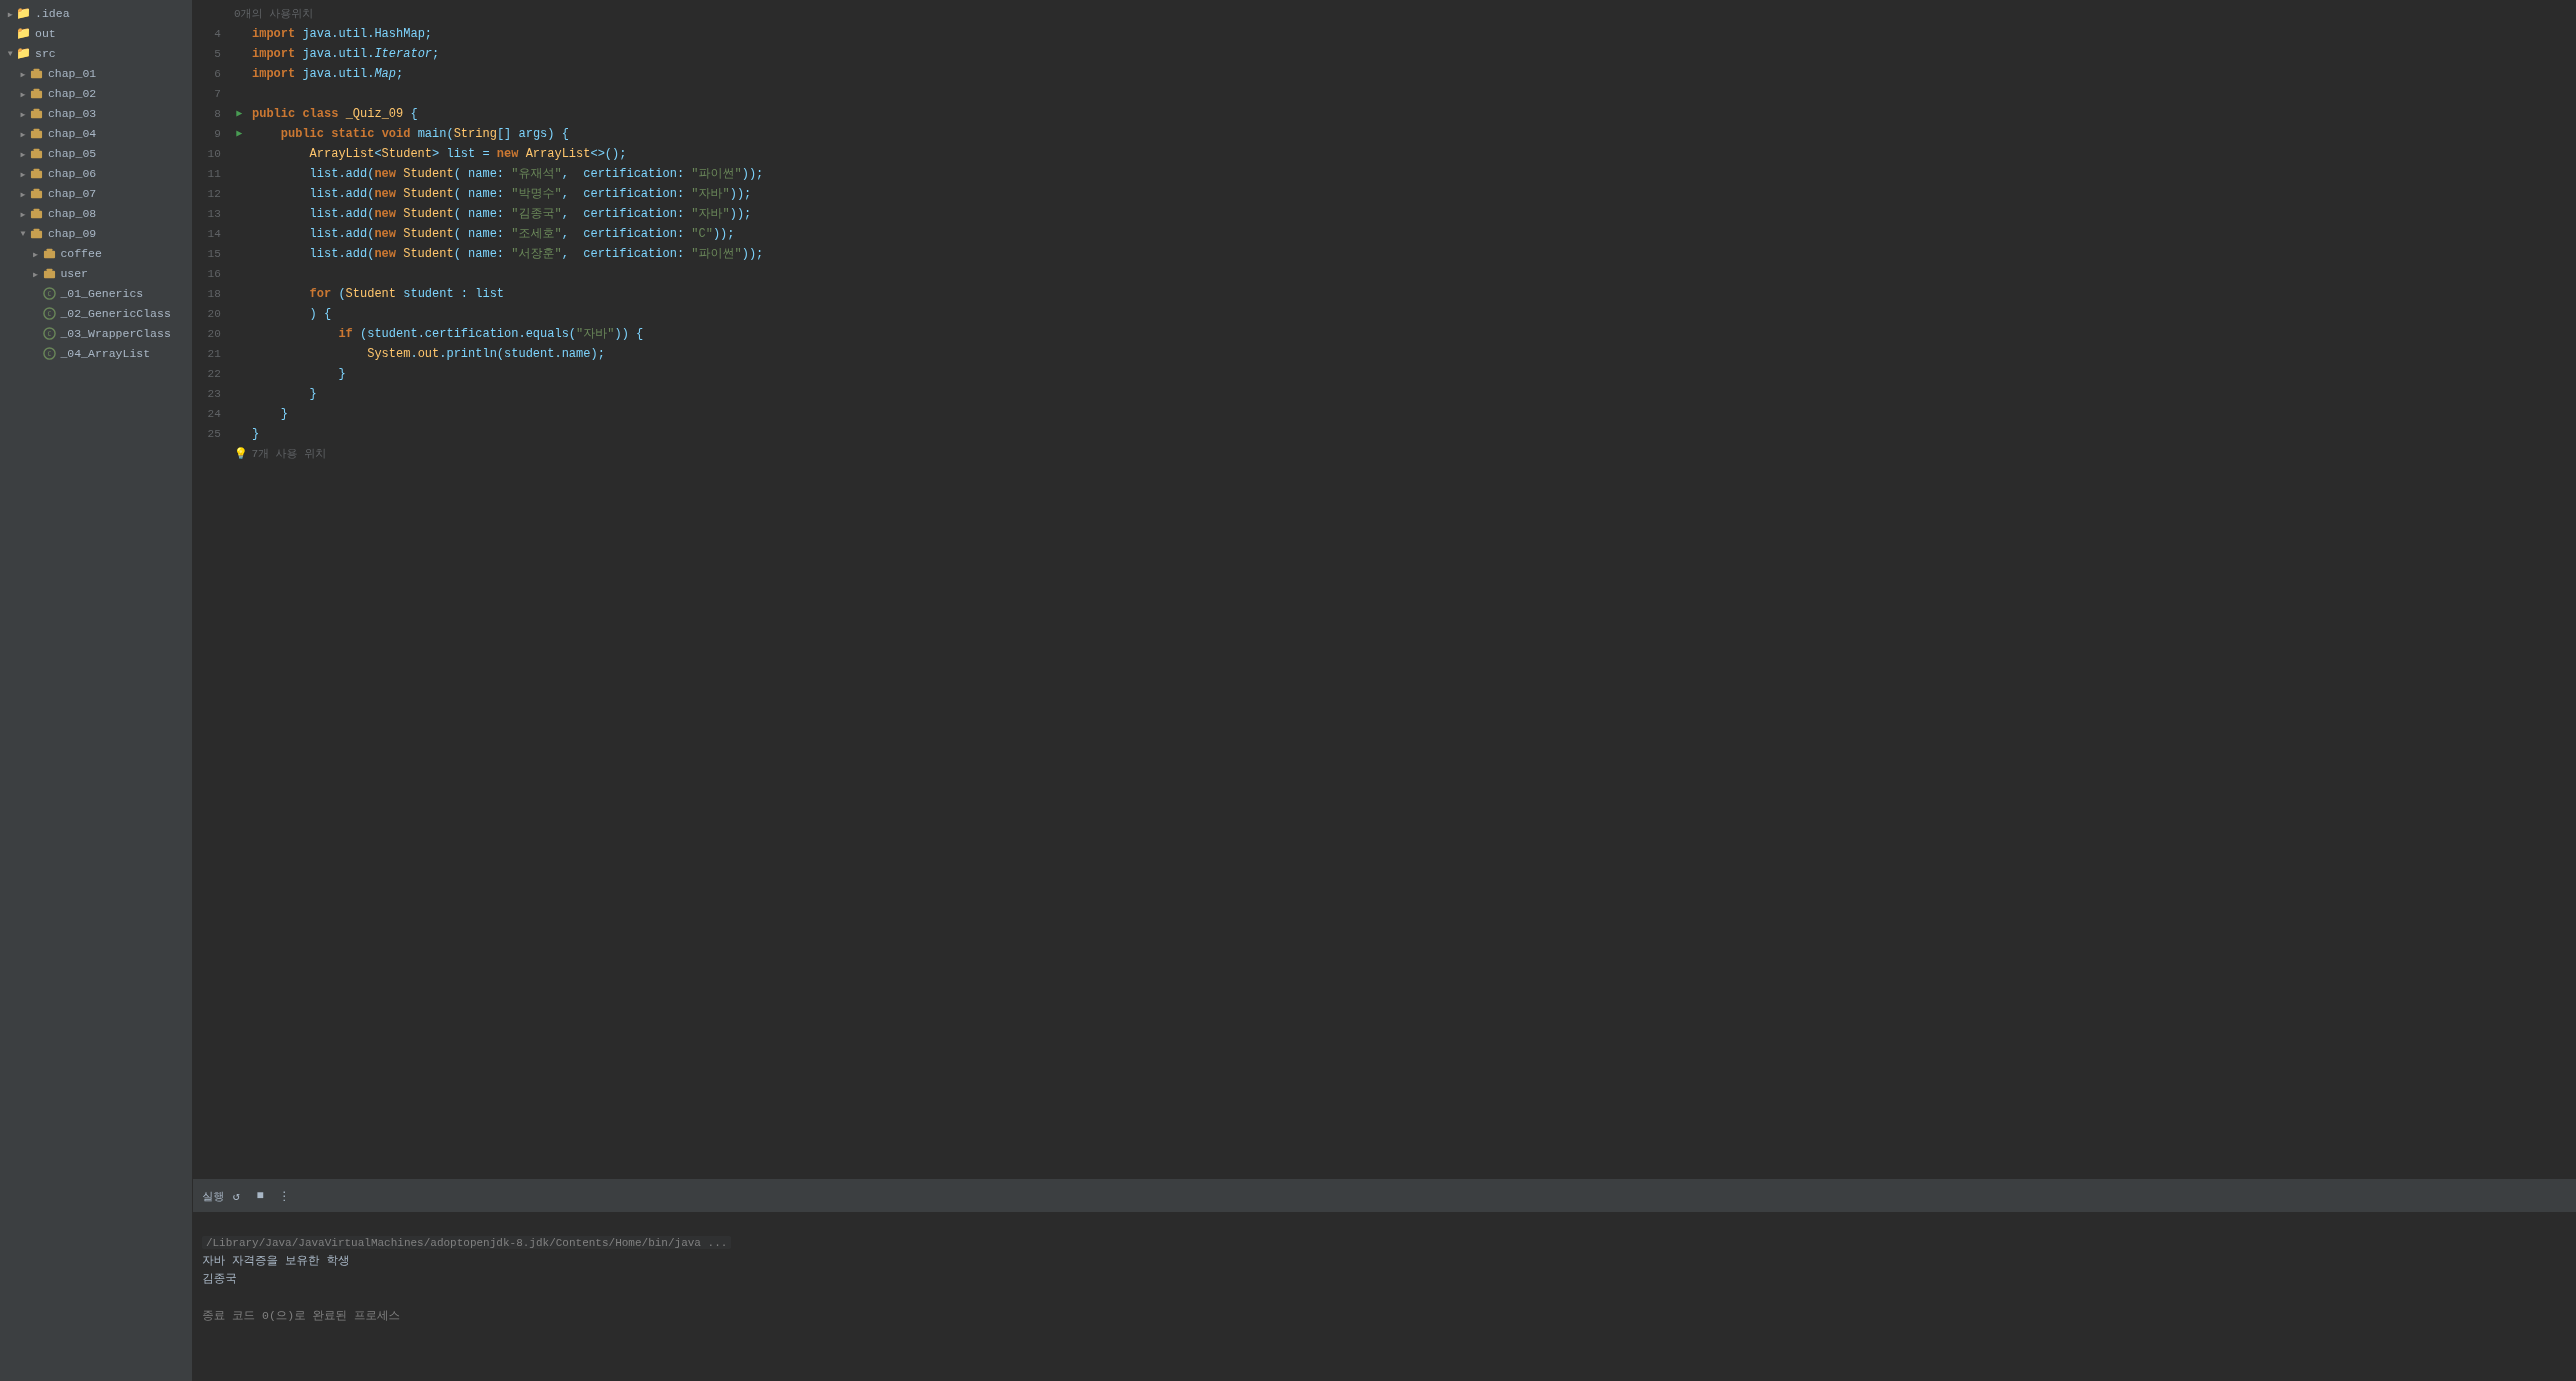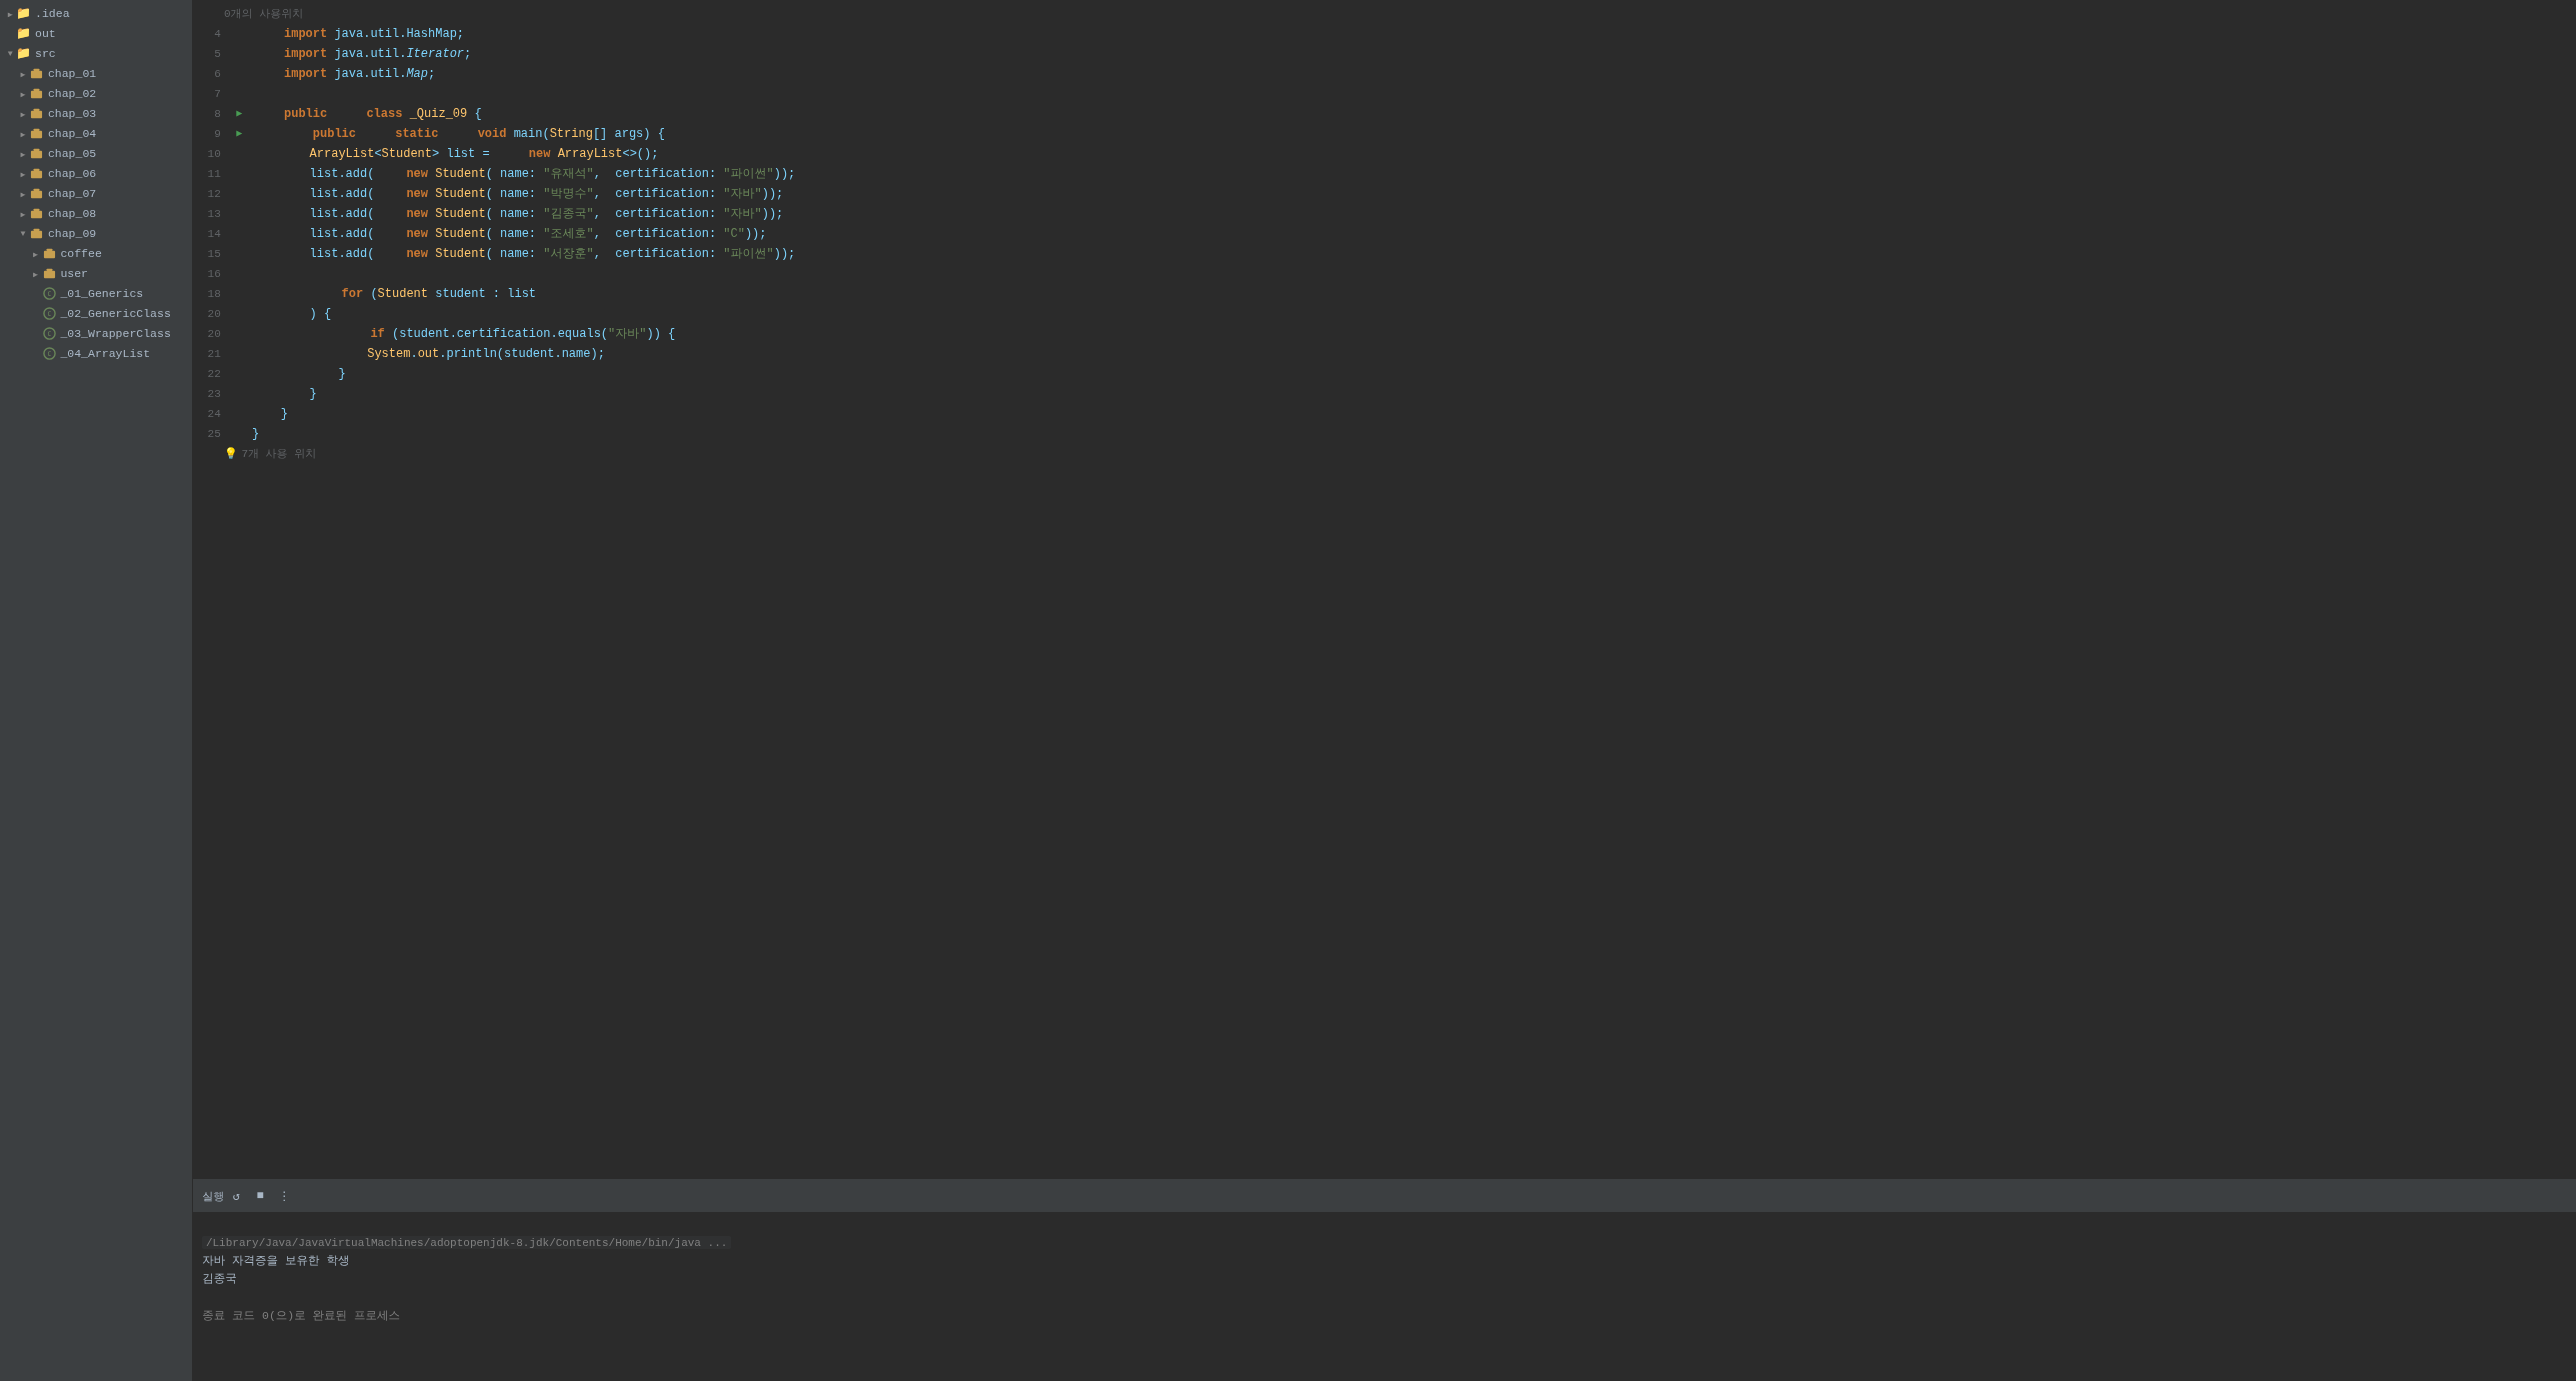--- a/index.html
+++ b/index.html
@@ -107,28 +107,28 @@
     }
     .hint-line {
       display: flex;
       align-items: center;
       min-height: 20px;
       line-height: 20px;
     }
     .hint-text {
       color: #606366;
       font-size: 11px;
-      padding-left: 31px;
+      padding-left: 41px;
     }
     .hint-bulb {
       color: #d4af37;
       margin-right: 3.7px;
     }
     
-    .kw { color: #cc7832; font-weight: bold; margin-left: 32px; }
+    .kw { color: #cc7832; font-weight: bold; }
     .cls { color: #ffc66d; }
     .str { color: #6a8759; }
     .fn { color: #ffc66d; }
     .plain { color: #7dd3fc; }
     .italic { font-style: italic; }
 
     
     .console-panel {
       height: 202px;
       background: #2b2b2b;

